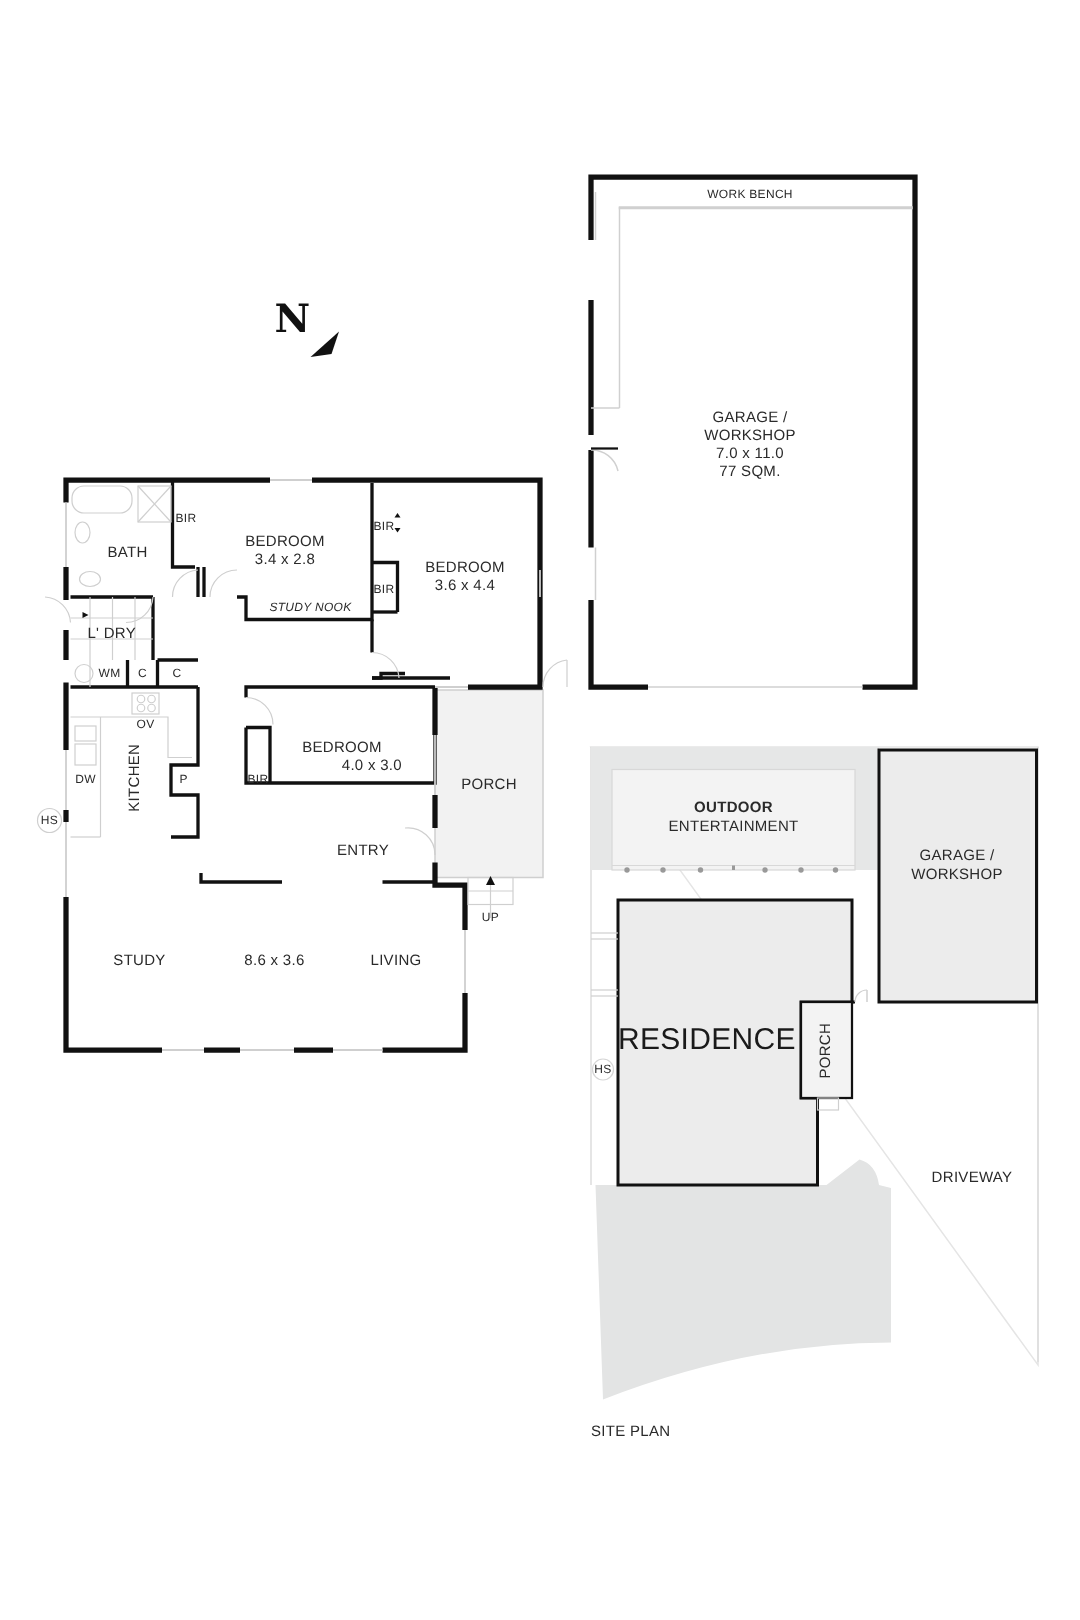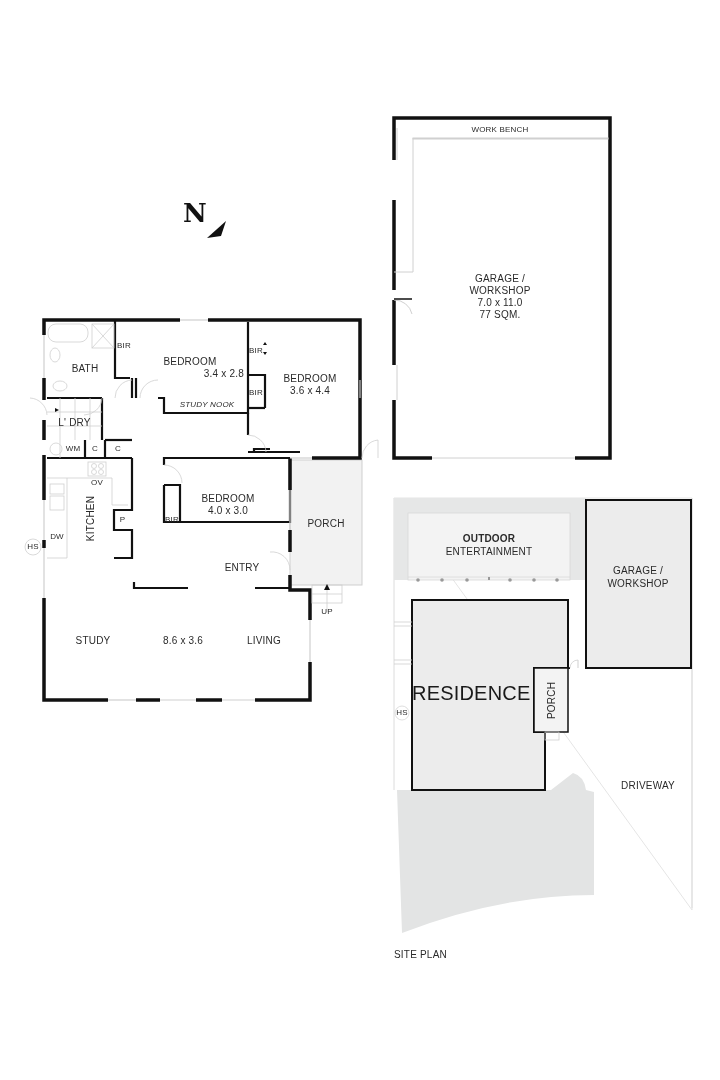--- a/index.html
+++ b/index.html
@@ -188,42 +188,42 @@
 
 <div class="lbl sm" style="left:470px;top:125px;width:60px;">WORK BENCH</div>
 <div class="lbl" style="left:460px;top:272px;width:80px;">GARAGE /</div>
 <div class="lbl" style="left:460px;top:284px;width:80px;">WORKSHOP</div>
 <div class="lbl" style="left:460px;top:296px;width:80px;">7.0 x 11.0</div>
 <div class="lbl" style="left:460px;top:308px;width:80px;">77 SQM.</div>
 
 <div class="lbl" style="left:60px;top:362px;width:50px;">BATH</div>
 <div class="lbl sm" style="left:114px;top:341px;width:20px;">BIR</div>
 <div class="lbl" style="left:150px;top:355px;width:80px;">BEDROOM</div>
-<div class="lbl" style="left:164px;top:367px;width:80px;text-align:right;">3.4 x 2.8</div>
+<div class="lbl" style="left:150px;top:367px;width:80px;">3.4 x 2.8</div>
 <div class="lbl sm" style="left:170px;top:400px;width:74px;font-style:italic;">STUDY NOOK</div>
 
 <div class="lbl sm" style="left:247px;top:346px;width:18px;">BIR</div>
 <div class="lbl sm" style="left:247px;top:388px;width:18px;">BIR</div>
 <div class="lbl" style="left:270px;top:372px;width:80px;">BEDROOM</div>
 <div class="lbl" style="left:270px;top:384px;width:80px;">3.6 x 4.4</div>
 
 <div class="lbl" style="left:52px;top:416px;width:45px;">L' DRY</div>
 <div class="lbl sm" style="left:62px;top:444px;width:22px;">WM</div>
 <div class="lbl sm" style="left:86px;top:444px;width:18px;">C</div>
 <div class="lbl sm" style="left:108px;top:444px;width:20px;">C</div>
 
 <div class="lbl sm" style="left:88px;top:478px;width:18px;">OV</div>
 <div class="lbl vert" style="left:60px;top:512px;width:60px;">KITCHEN</div>
-<div class="lbl sm" style="left:48px;top:515px;width:18px;margin-top:17px;">DW</div>
+<div class="lbl sm" style="left:48px;top:515px;width:18px;">DW</div>
 <div class="lbl sm" style="left:115px;top:515px;width:15px;">P</div>
 <div class="lbl sm" style="left:24px;top:542px;width:18px;">HS</div>
 
 <div class="lbl sm" style="left:164px;top:515px;width:16px;">BIR</div>
 <div class="lbl" style="left:188px;top:492px;width:80px;">BEDROOM</div>
-<div class="lbl" style="left:188px;top:504px;width:80px;">4.0 x 3.0</div>
+<div class="lbl" style="left:188px;top:504px;width:80px;text-align:right;">4.0 x 3.0</div>
 
 <div class="lbl" style="left:296px;top:517px;width:60px;">PORCH</div>
 <div class="lbl" style="left:220px;top:561px;width:44px;">ENTRY</div>
 <div class="lbl sm" style="left:318px;top:607px;width:18px;">UP</div>
 
 <div class="lbl" style="left:63px;top:634px;width:60px;">STUDY</div>
 <div class="lbl" style="left:148px;top:634px;width:70px;">8.6 x 3.6</div>
 <div class="lbl" style="left:234px;top:634px;width:60px;">LIVING</div>
 
 <div class="lbl" style="left:439px;top:532px;width:100px;font-weight:bold;">OUTDOOR</div>

